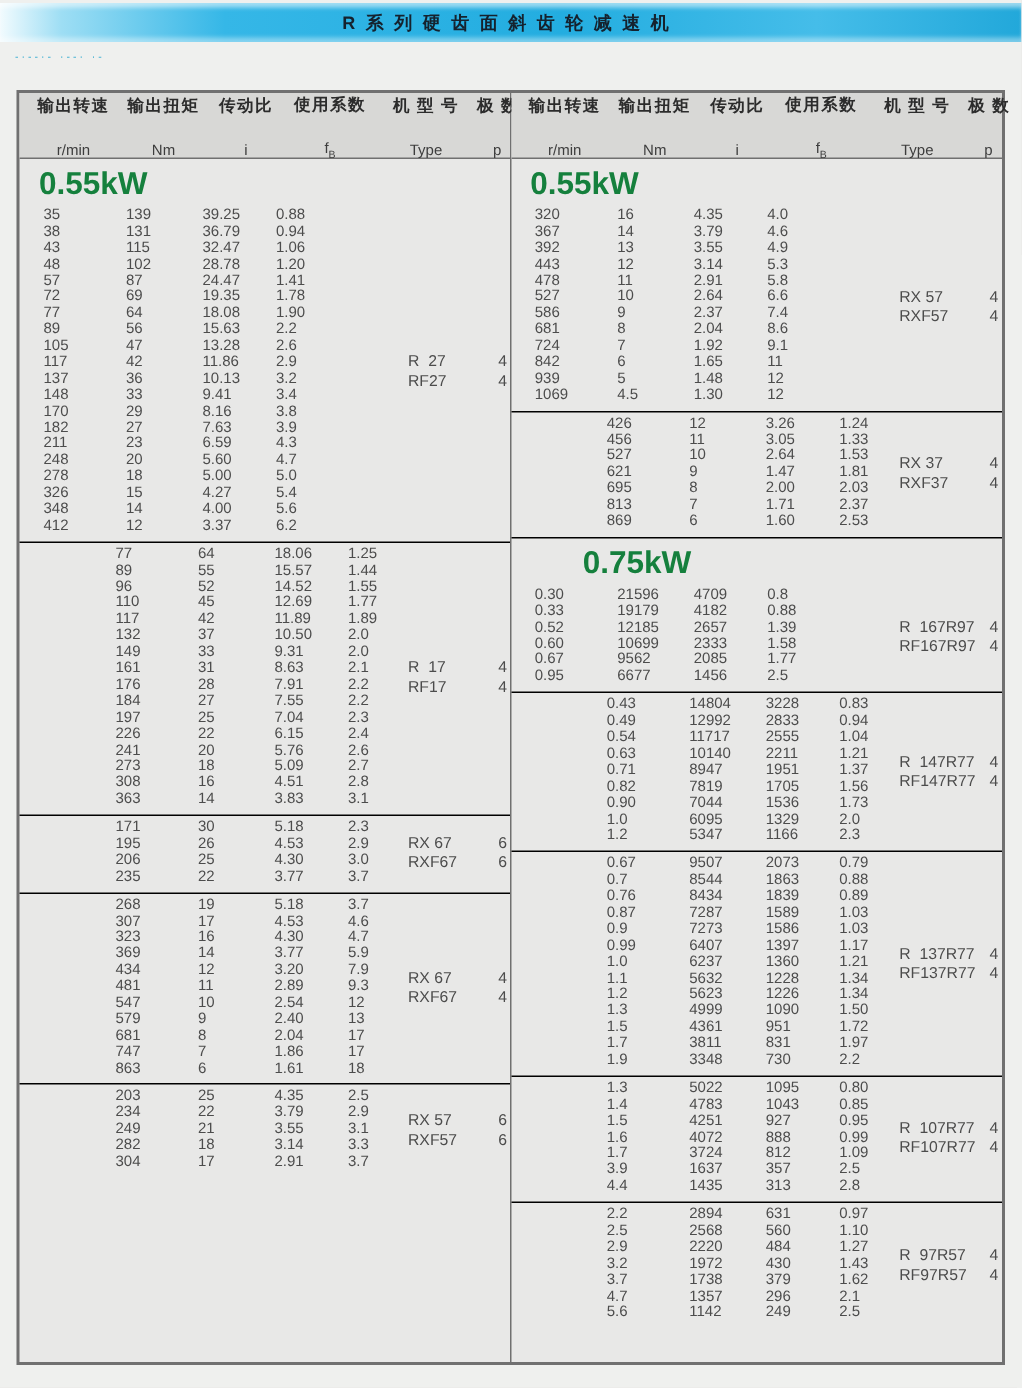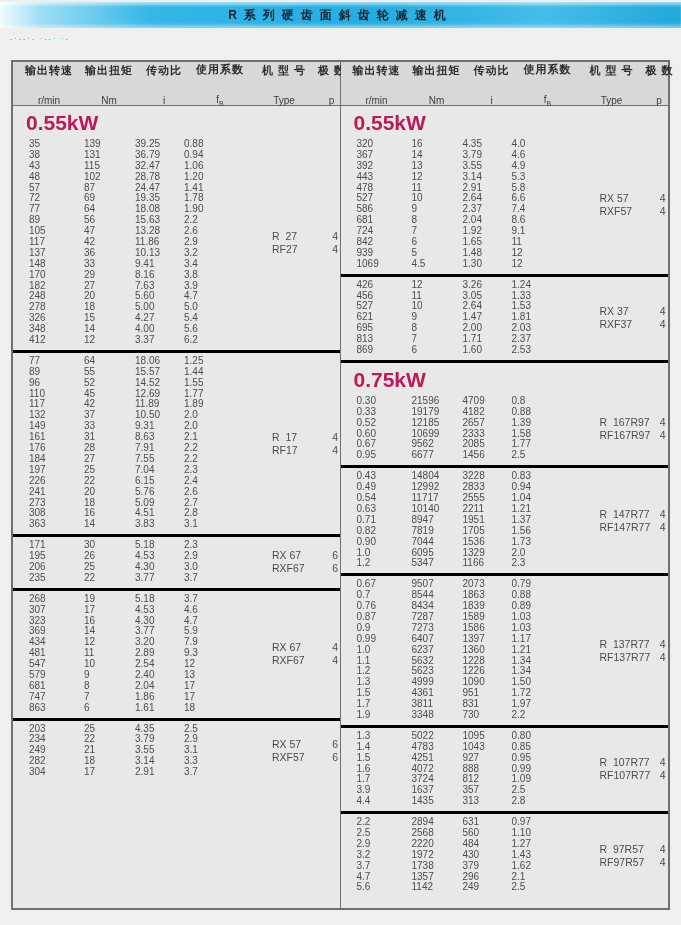--- a/index.html
+++ b/index.html
@@ -37,25 +37,25 @@
   .hdr{
     height:43px;flex:0 0 43px;background:#d8d8d6;border-bottom:1px solid #707070;
     display:grid;grid-template-columns:62px 58px 52px 60px 68px 27px;
     padding-left:5px;align-items:center;
   }
   .hcell{text-align:center;display:flex;flex-direction:column;gap:17px;}
   .hzh{font-size:11px;font-weight:600;color:#2c2c2c;letter-spacing:1px;white-space:pre;}
   .hsub{font-size:10px;color:#3d3d3d;}
   .hsub sub{font-size:7px;}
   .power{
-    font-size:21px;font-weight:bold;color:#be185d;
+    font-size:21px;font-weight:bold;color:#15803d;
     padding:5px 0 1px 13px;height:24px;line-height:24px;flex:0 0 auto;
   }
   .block{position:relative;padding:3px 0 4px;flex:0 0 auto;}
-  .sep{border-top:3px solid #000000;}
+  .sep{border-top:1px solid #000000;padding-left:48px;}
   .row{
     display:grid;grid-template-columns:55px 51px 49px 50px;
     padding-left:16px;height:10.9px;line-height:10.9px;
     font-size:10px;color:#4c4c4c;white-space:pre;
   }
   .models{
     position:absolute;left:237px;top:50%;transform:translateY(-50%);
     width:88px;
   }
   .mrow{display:flex;justify-content:space-between;height:13px;line-height:13px;
@@ -109,20 +109,21 @@
         <div class="row"><span>57</span><span>87</span><span>24.47</span><span>1.41</span></div>
         <div class="row"><span>72</span><span>69</span><span>19.35</span><span>1.78</span></div>
         <div class="row"><span>77</span><span>64</span><span>18.08</span><span>1.90</span></div>
         <div class="row"><span>89</span><span>56</span><span>15.63</span><span>2.2</span></div>
         <div class="row"><span>105</span><span>47</span><span>13.28</span><span>2.6</span></div>
         <div class="row"><span>117</span><span>42</span><span>11.86</span><span>2.9</span></div>
         <div class="row"><span>137</span><span>36</span><span>10.13</span><span>3.2</span></div>
         <div class="row"><span>148</span><span>33</span><span>9.41</span><span>3.4</span></div>
         <div class="row"><span>170</span><span>29</span><span>8.16</span><span>3.8</span></div>
         <div class="row"><span>182</span><span>27</span><span>7.63</span><span>3.9</span></div>
+        <div class="row"><span>211</span><span>23</span><span>6.59</span><span>4.3</span></div>
         <div class="row"><span>248</span><span>20</span><span>5.60</span><span>4.7</span></div>
         <div class="row"><span>278</span><span>18</span><span>5.00</span><span>5.0</span></div>
         <div class="row"><span>326</span><span>15</span><span>4.27</span><span>5.4</span></div>
         <div class="row"><span>348</span><span>14</span><span>4.00</span><span>5.6</span></div>
         <div class="row"><span>412</span><span>12</span><span>3.37</span><span>6.2</span></div>
         <div class="models">
           <div class="mrow"><span>R  27</span><span class="mpoles">4</span></div>
           <div class="mrow"><span>RF27</span><span class="mpoles">4</span></div>
         </div>
       </div>

